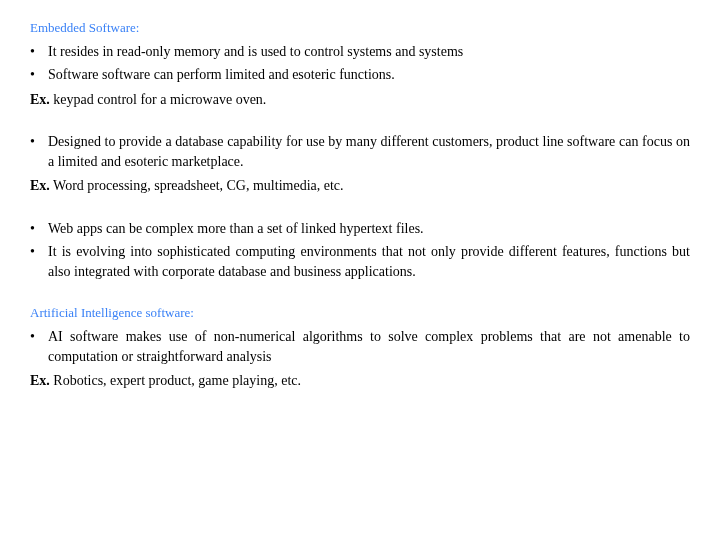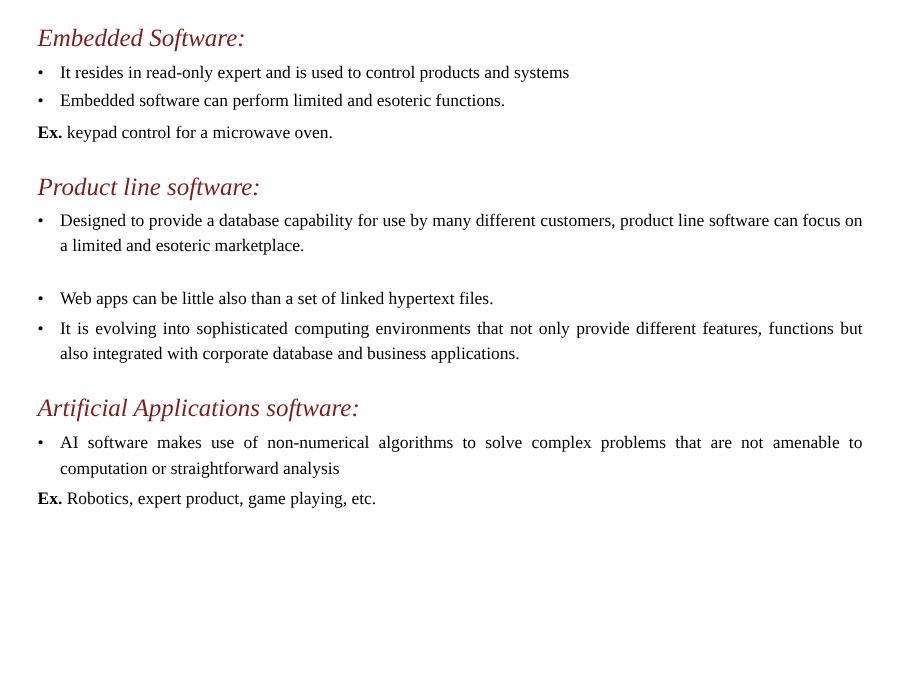--- a/index.html
+++ b/index.html
@@ -17,24 +17,23 @@
       color: #000000;
       padding: 20px 30px;
       overflow: hidden;
     }
 
     .section {
       margin-bottom: 22px;
     }
 
     .section-title {
-      font-style: italic;
       font-weight: normal;
-      font-size: 20px;
-      color: #7f1d1d;
+      font-size: 13px;
+      color: #3b82f6;
       margin-bottom: 6px;
     }
 
     .bullet-list {
       list-style: none;
       padding: 0;
       margin: 0 0 4px 0;
     }
 
     .bullet-list li {
@@ -68,52 +67,52 @@
   </style>
 </head>
 <body>
 
 <div id="content">
     <div class="section">
       <div class="section-title">Embedded Software:</div>
       <ul class="bullet-list">
         <li>
           <span class="bullet-dot">•</span>
-          <span class="bullet-text">It resides in read-only expert and is used to control products and systems</span>
+          <span class="bullet-text">It resides in read-only memory and is used to control systems and systems</span>
         </li>
         <li>
           <span class="bullet-dot">•</span>
-          <span class="bullet-text">Embedded software  can perform limited and esoteric functions.</span>
+          <span class="bullet-text">Software software  can perform limited and esoteric functions.</span>
         </li>
       </ul>
       <div class="example-line"><span class="ex-bold">Ex.</span><span> keypad control for a microwave oven.</span></div>
     </div>
     <div class="section">
-      <div class="section-title">Product line software:</div>
       <ul class="bullet-list">
         <li>
           <span class="bullet-dot">•</span>
           <span class="bullet-text">Designed to provide a database capability for use by many different customers, product line software can focus on a limited and esoteric marketplace.</span>
         </li>
       </ul>
+      <div class="example-line"><span class="ex-bold">Ex.</span><span> Word processing, spreadsheet, CG, multimedia, etc.</span></div>
     </div>
     <div class="section">
       <ul class="bullet-list">
         <li>
           <span class="bullet-dot">•</span>
-          <span class="bullet-text">Web apps can be little also than a set of linked hypertext files.</span>
+          <span class="bullet-text">Web apps can be complex more than a set of linked hypertext files.</span>
         </li>
         <li>
           <span class="bullet-dot">•</span>
           <span class="bullet-text">It is evolving into sophisticated computing environments that not only provide different features, functions but also integrated with corporate database and business applications.</span>
         </li>
       </ul>
     </div>
     <div class="section">
-      <div class="section-title">Artificial Applications software:</div>
+      <div class="section-title">Artificial Intelligence software:</div>
       <ul class="bullet-list">
         <li>
           <span class="bullet-dot">•</span>
           <span class="bullet-text">AI software makes use of non-numerical algorithms to solve complex problems that are not amenable to computation or straightforward analysis</span>
         </li>
       </ul>
       <div class="example-line"><span class="ex-bold">Ex.</span><span> Robotics, expert product, game playing, etc.</span></div>
     </div>
   </div>
 

